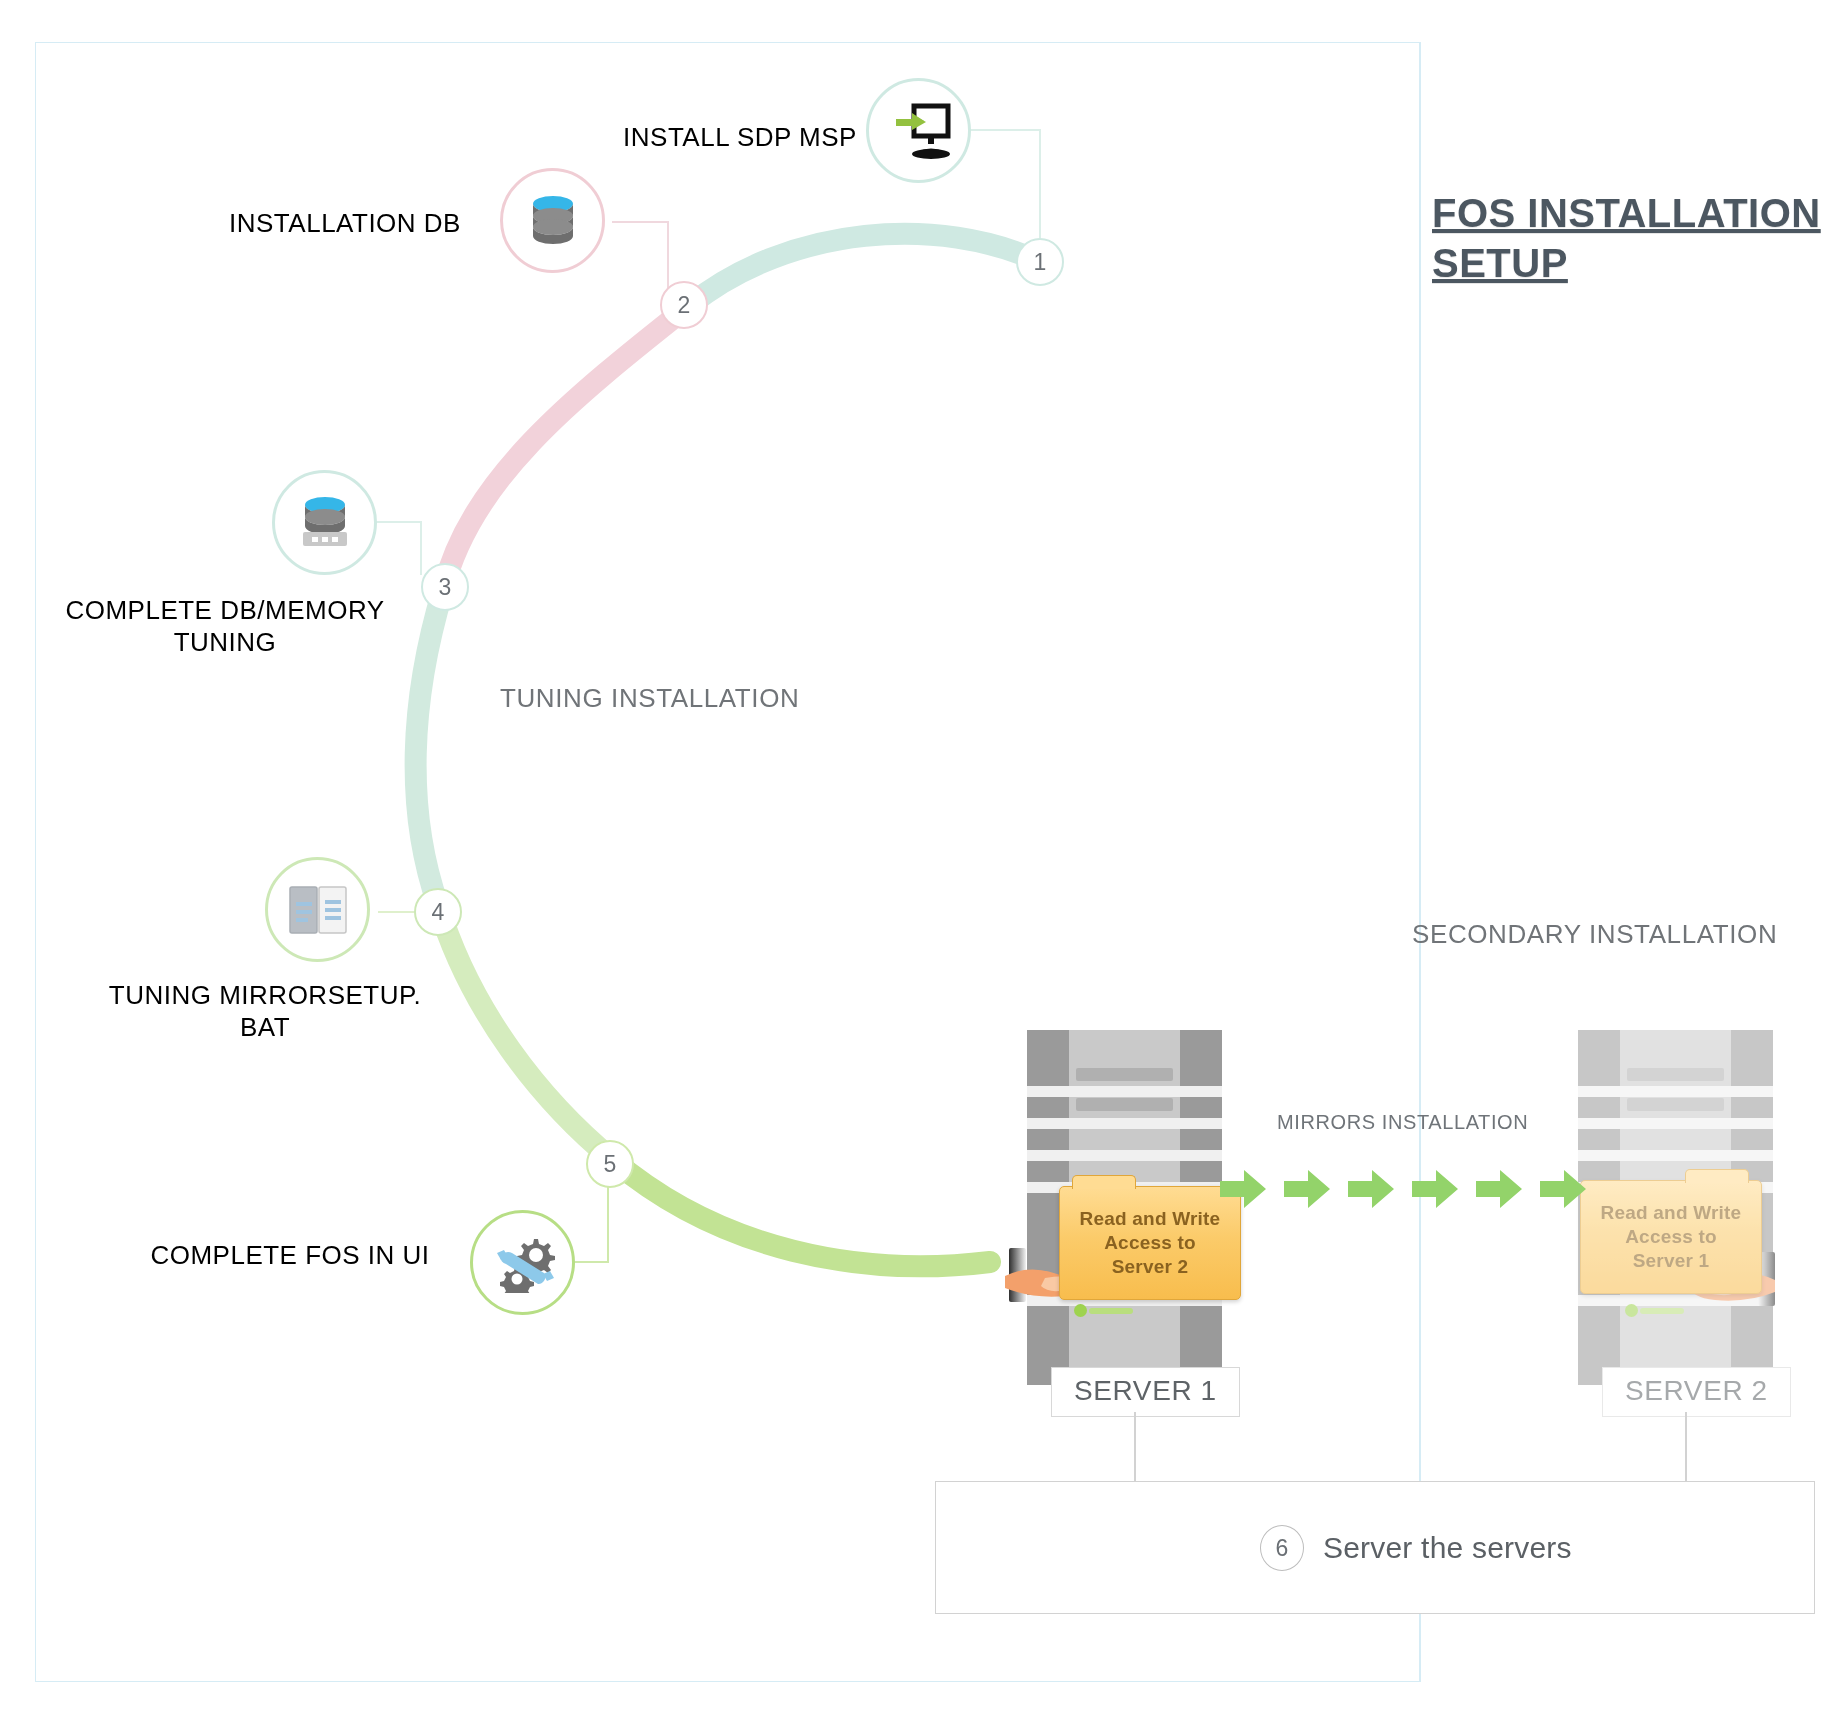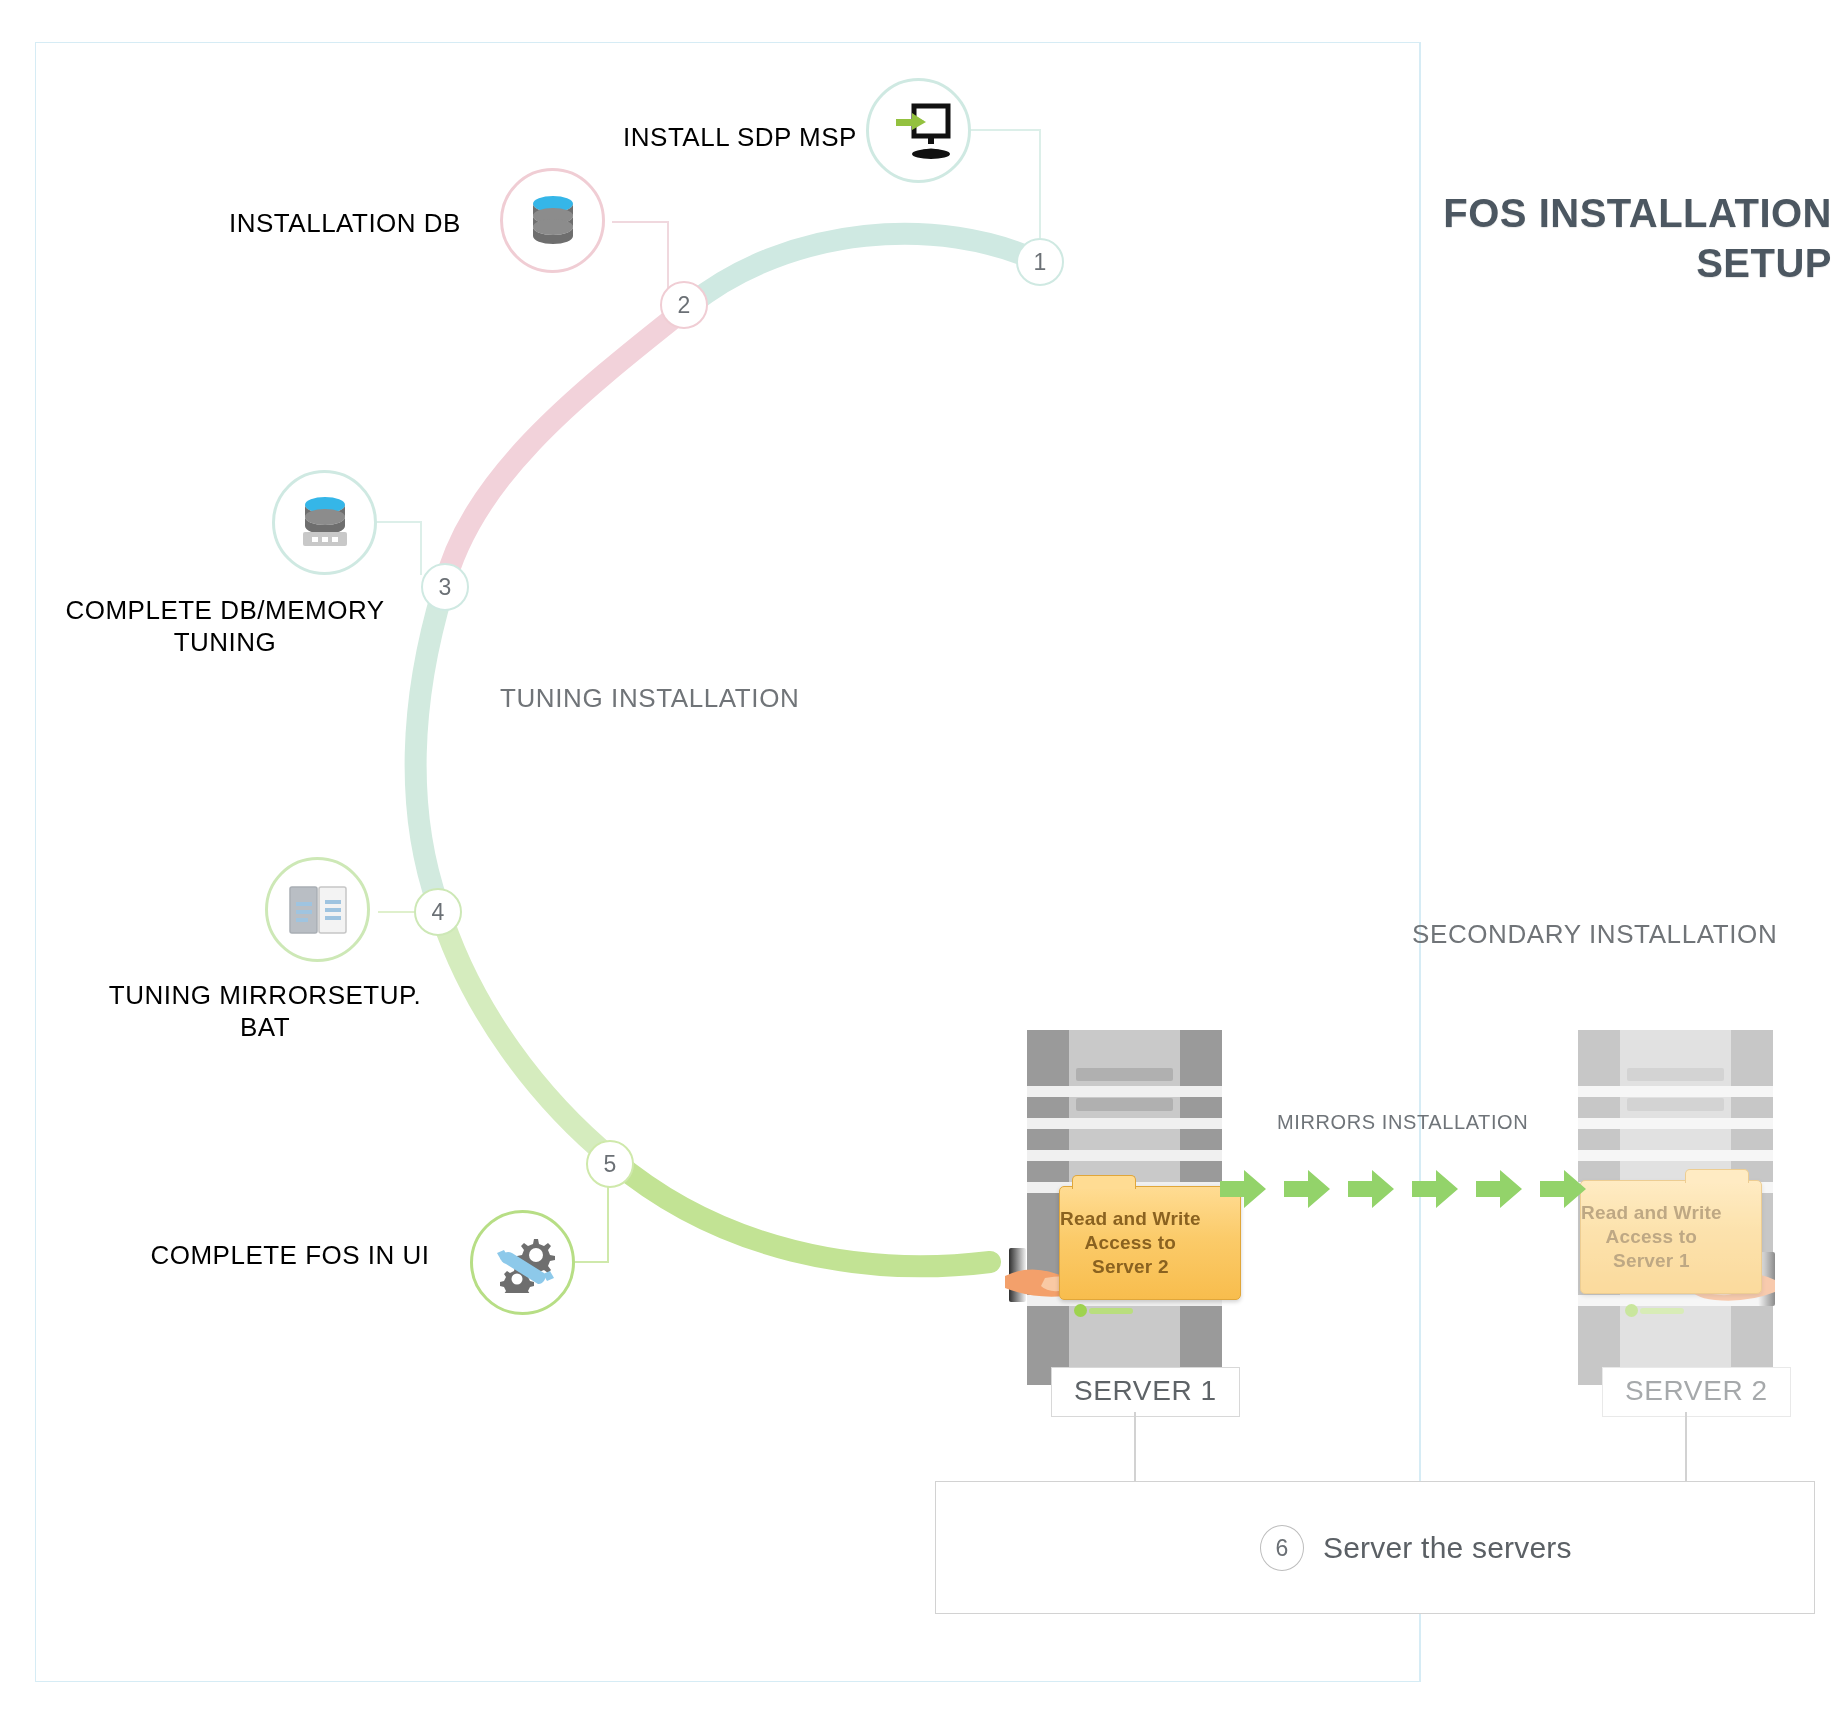--- a/index.html
+++ b/index.html
@@ -19,24 +19,25 @@
     position:absolute;left:1419px;top:42px;width:1.5px;height:1640px;
     background:#d6ecf5;
   }
 
   
   .arc-layer{position:absolute;left:0;top:0;width:1848px;height:1732px;}
 
   
   .main-title{
     position:absolute;left:1432px;top:188px;width:400px;
-    text-align:right;
+    text-align:left;
     font-size:40px;font-weight:bold;letter-spacing:.5px;
     line-height:1.25;color:#4c5761;
     text-shadow:0 1px 1px rgba(0,0,0,.10);
+    text-decoration:underline;
   }
 
   
   .section-caption{
     position:absolute;font-size:26px;color:#707478;letter-spacing:.6px;
     white-space:nowrap;
   }
   #cap-primary{left:500px;top:683px;}
   #cap-secondary{left:1412px;top:919px;}
   #cap-mirrors{left:1277px;top:1111px;font-size:20px;color:#6f7479;}
@@ -80,21 +81,21 @@
     padding:7px 22px 9px 22px;white-space:nowrap;
   }
 
   .folder{
     position:absolute;width:155px;height:105px;
     background:linear-gradient(180deg,#ffd98a 0%,#fcc košt 0%,#fbc košt 0%,#fbc45c 100%);
     background:linear-gradient(180deg,#ffdc93 0%,#fcc košt 40%,#f9bf52 100%);
     background:linear-gradient(180deg,#ffdc93 0%,#fbcb6a 45%,#f8bd4d 100%);
     border:1.5px solid #e0a63a;border-radius:5px;
     box-shadow:0 2px 4px rgba(0,0,0,.18);
-    display:flex;align-items:center;justify-content:flex-start;
+    display:flex;align-items:center;justify-content:center;
     text-align:center;font-size:19px;font-weight:bold;color:#8a6220;
     line-height:1.25;letter-spacing:.2px;
   }
   .folder-tab{
     position:absolute;width:62px;height:13px;top:-12px;
     background:#ffdc93;border:1.5px solid #e0a63a;border-bottom:none;
     border-radius:5px 5px 0 0;
   }
 
   .hand{position:absolute;width:92px;height:46px;}

